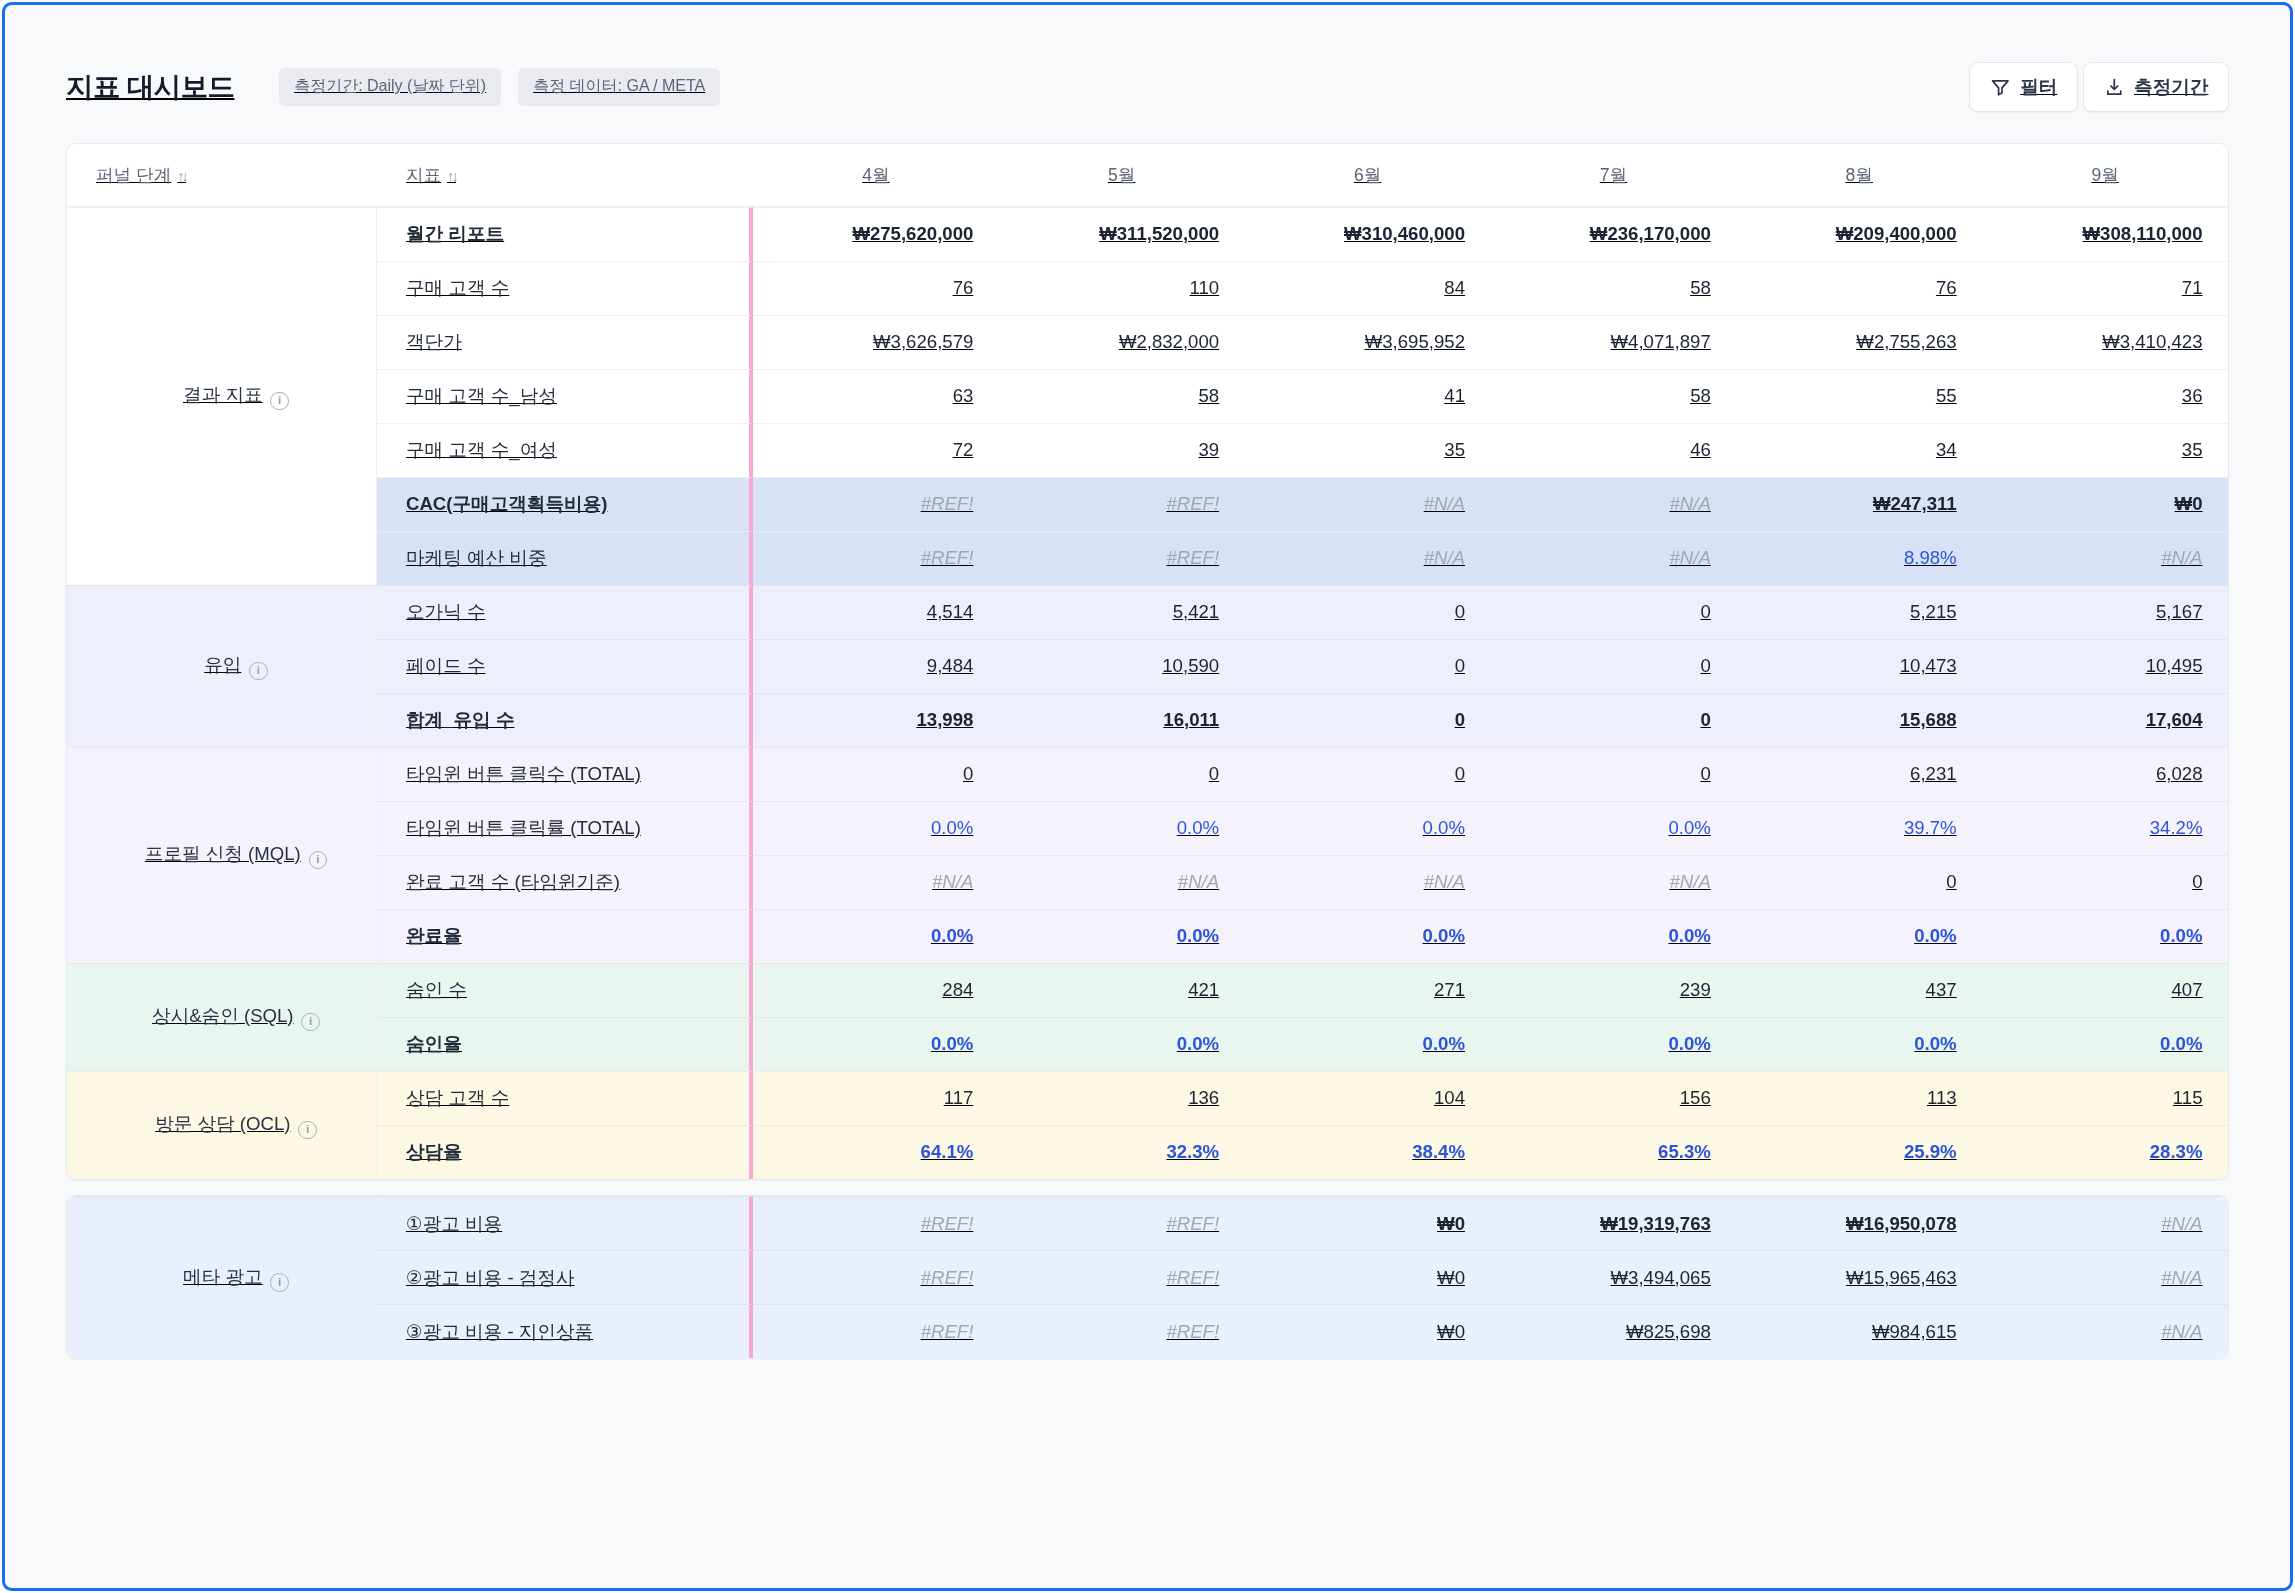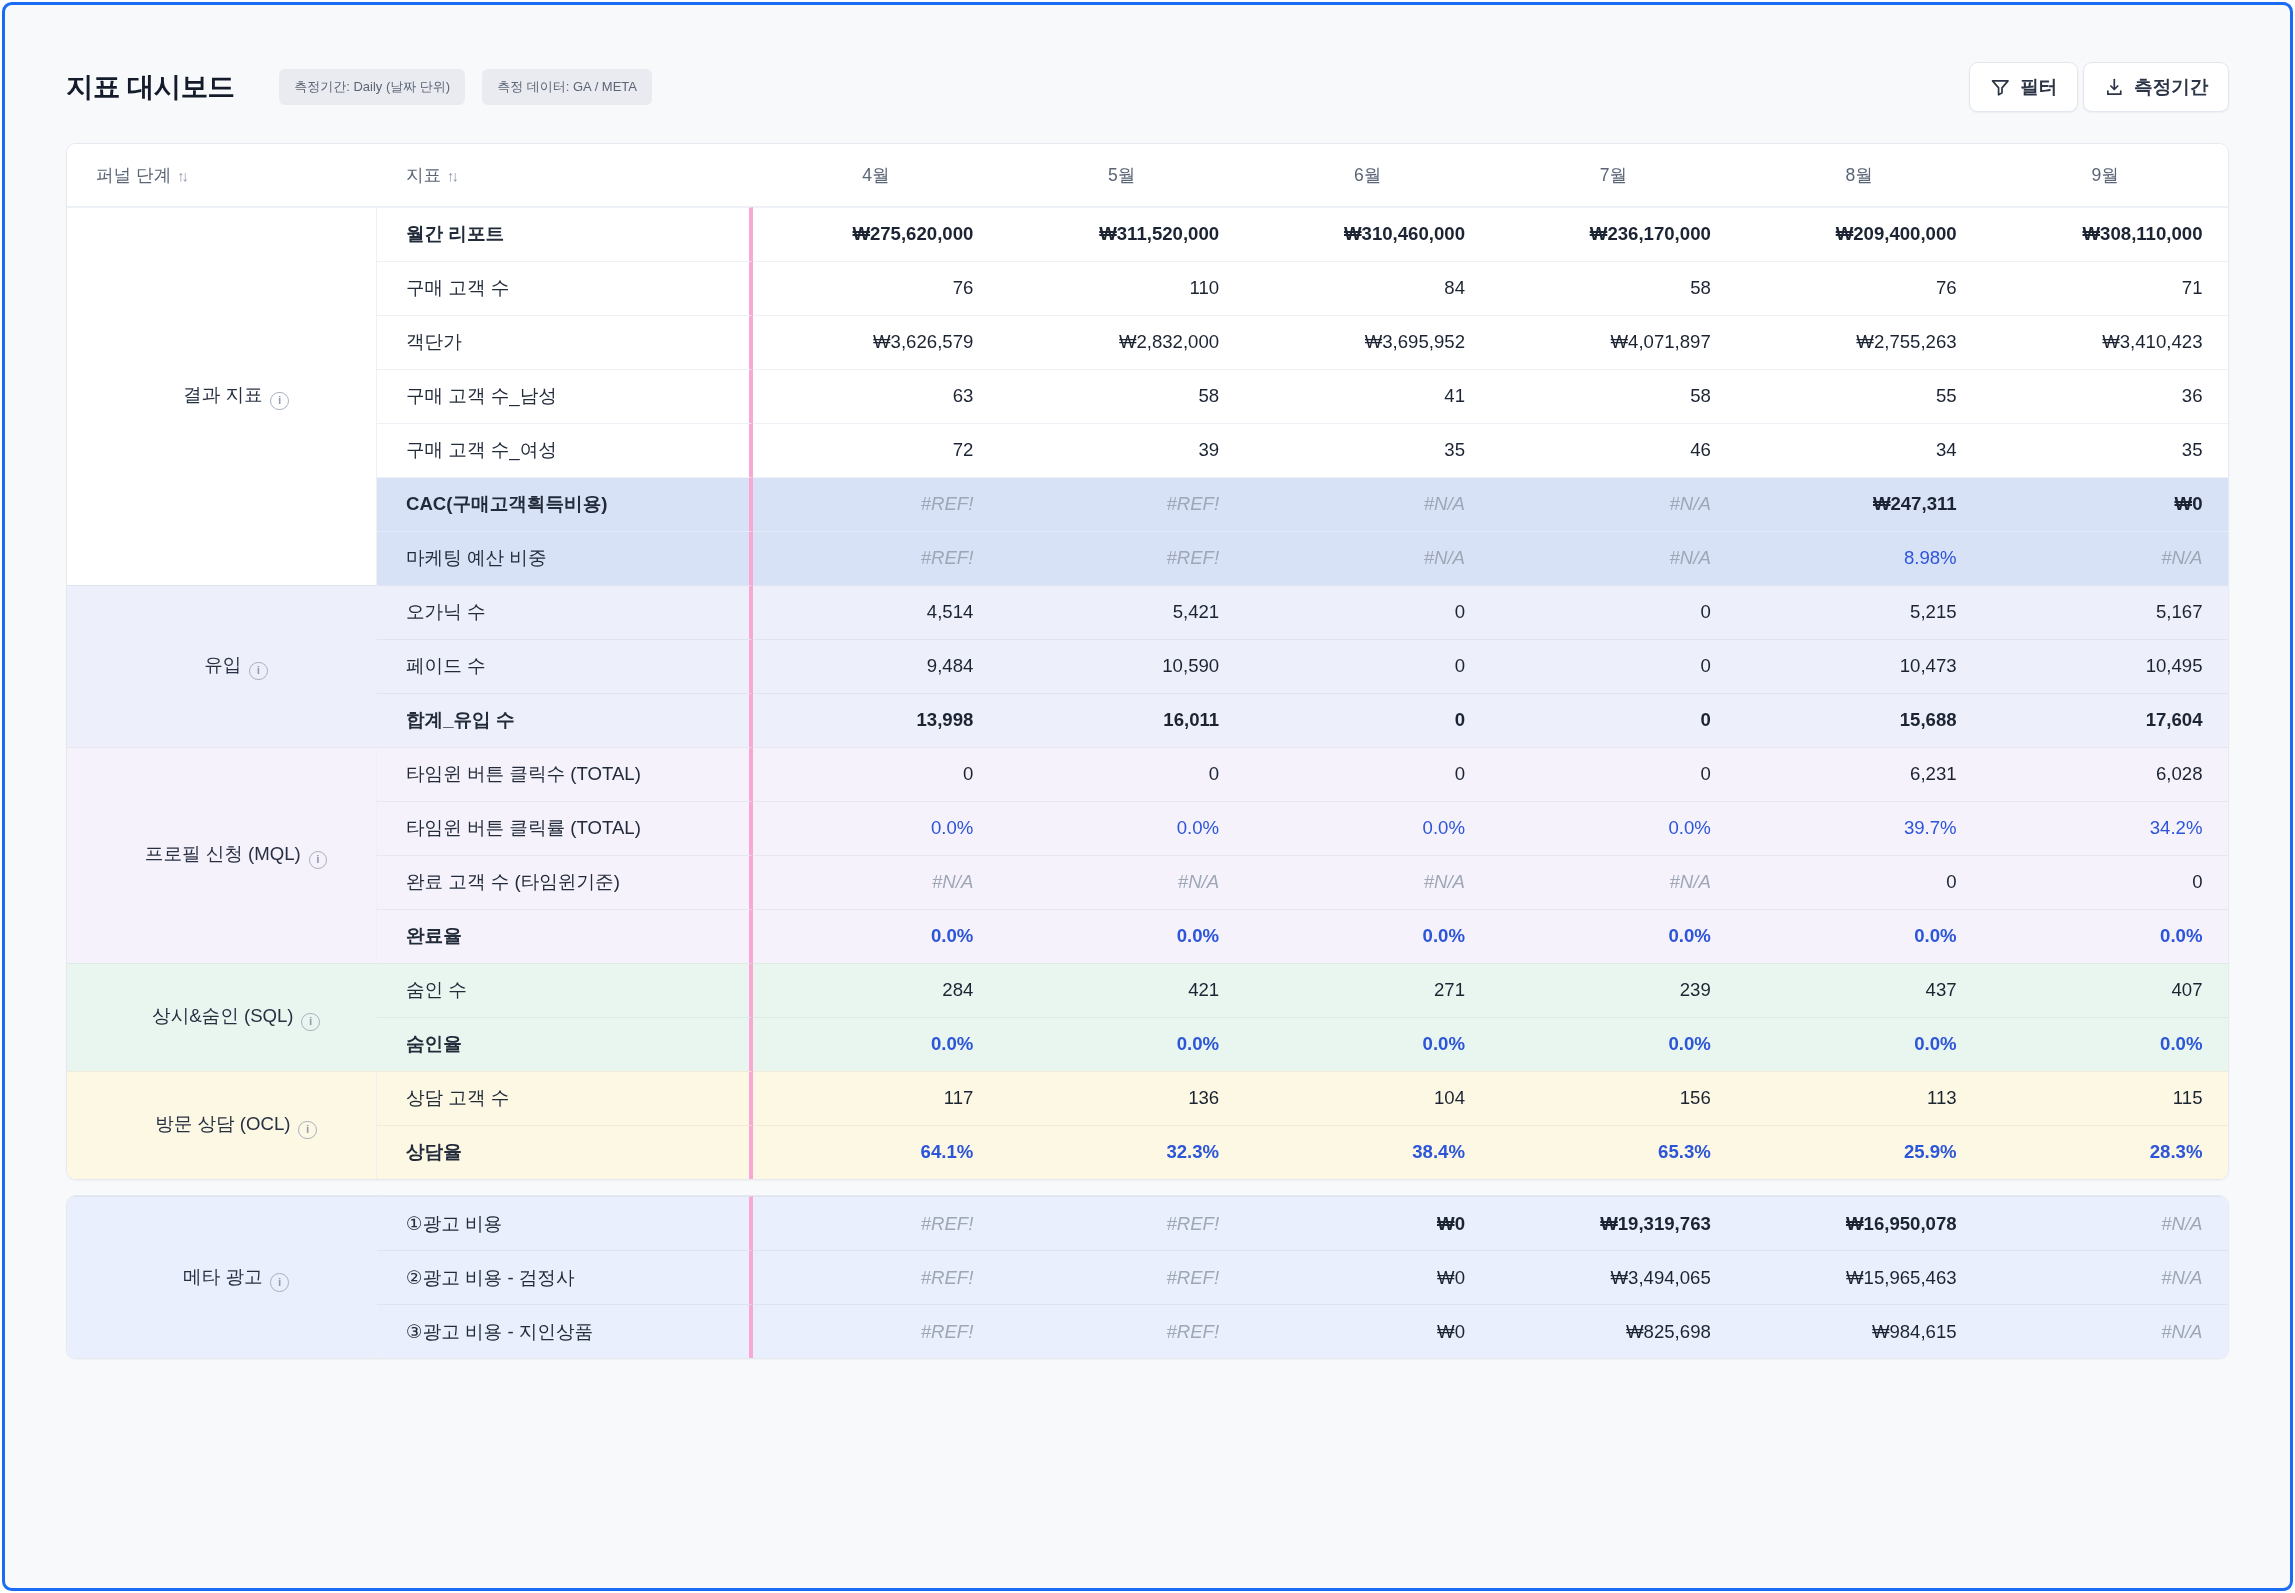--- a/index.html
+++ b/index.html
@@ -1,26 +1,26 @@
 <!DOCTYPE html>
 <html lang="ko"><head>
 <meta charset="utf-8">
 <style>
   * { margin:0; padding:0; box-sizing:border-box; }
   html,body { width:2296px; height:1594px; background:#ffffff;
     font-family:"Liberation Sans","DejaVu Sans",sans-serif; }
   .frame { position:absolute; inset:2px; border:3.9px solid #1b6cf5; border-radius:9.8px;
-    background:#f8f9fb; overflow:hidden; }
+    background:#f8f9fb; overflow:hidden;text-decoration:underline; }
   .content { padding:57px 61px 0 61px; }
 
   
   .topbar { display:flex; align-items:center; }
   .page-title { font-size:27.4px; font-weight:700; color:#141c2c; letter-spacing:-0.5px; margin-right:45px; }
   .badges { display:flex; gap:17.6px; }
-  .badge { background:#e9ebf1; color:#5c6575; font-size:13px; padding:8.8px 14.7px;
+  .badge { background:#e9ebf1; color:#5c6575; font-size:16px; padding:8.8px 14.7px;
     border-radius:5.9px; white-space:nowrap; }
   .actions { margin-left:auto; display:flex; gap:5px; }
   .btn { display:flex; align-items:center; gap:9.8px; background:#ffffff; border:1px solid #e2e6ee;
     border-radius:8.8px; padding:10.8px 19.6px; font-size:18.6px; font-weight:600; color:#2c3546;
     box-shadow:0 1px 2px rgba(16,24,40,.05); cursor:pointer; }
   .btn svg { display:block; }
 
   
   .card { margin-top:31px; background:#ffffff; border:1px solid #e6e9f0; border-radius:9.8px;
     overflow:hidden; box-shadow:0 1px 2px rgba(16,24,40,.04); }

